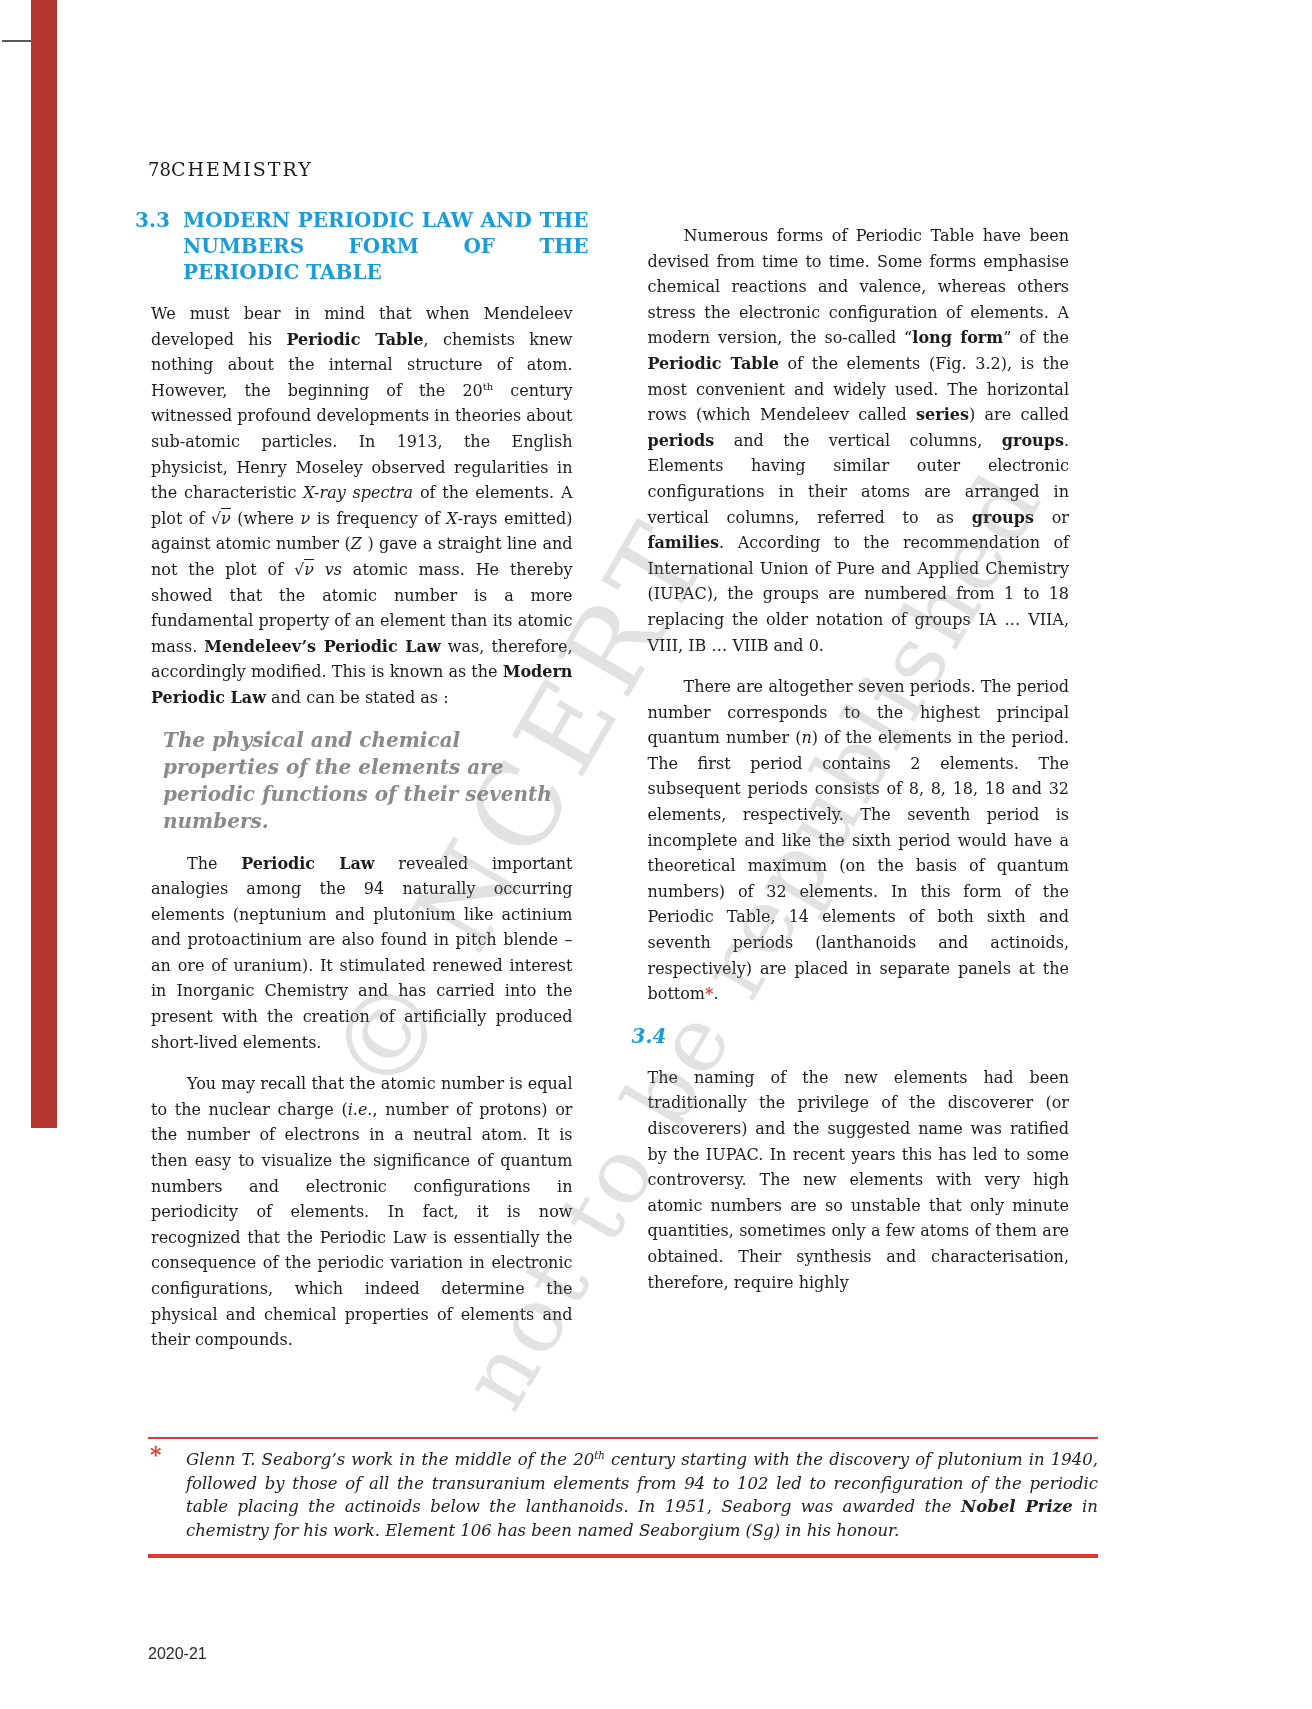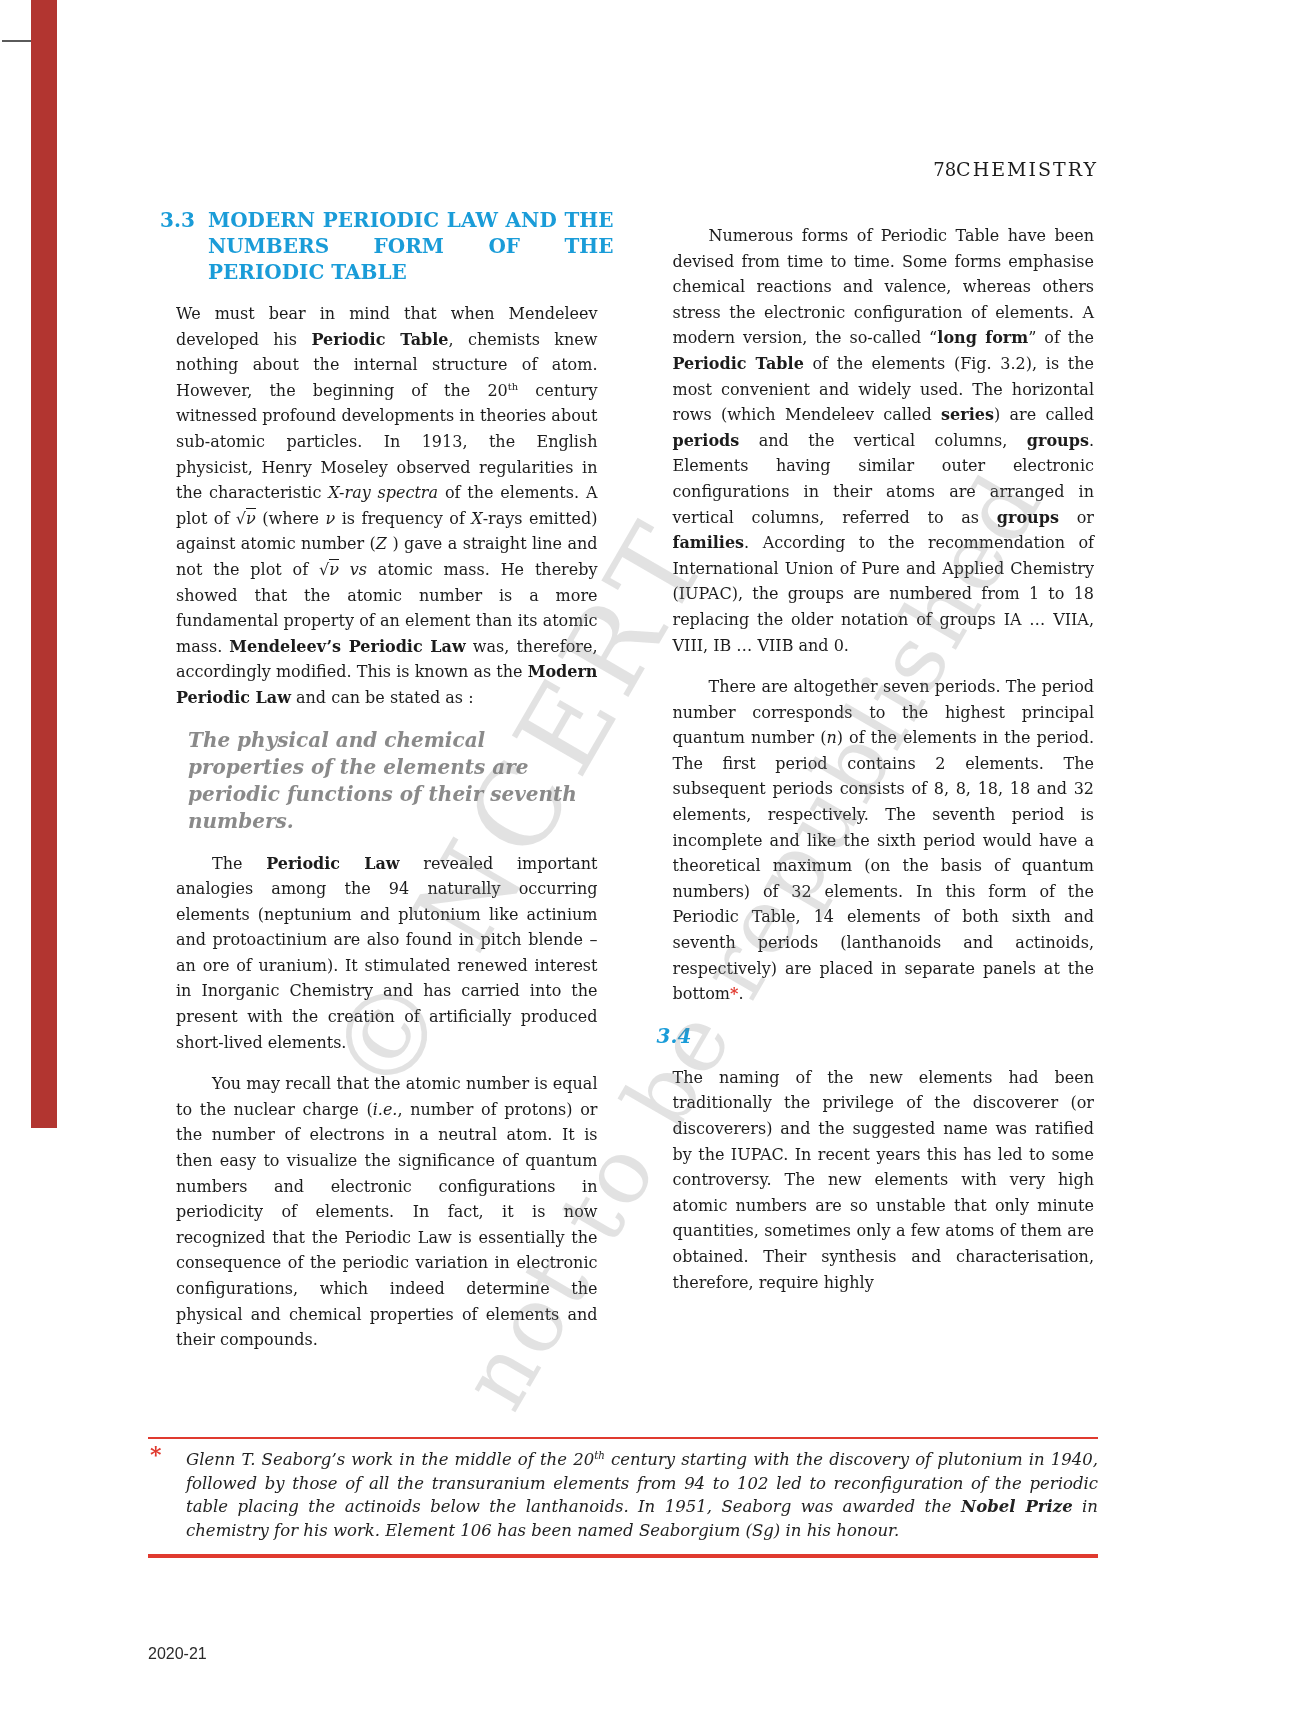--- a/index.html
+++ b/index.html
@@ -19,26 +19,26 @@
   
   .watermark{
     position:absolute;left:110px;top:290px;width:1040px;height:1160px;
     display:flex;flex-direction:column;align-items:center;justify-content:center;
     transform:rotate(-60deg);
     opacity:0.22;color:#7e7e7e;pointer-events:none;z-index:5;
   }
   .wm1{font-size:112px;letter-spacing:10px;white-space:nowrap;}
   .wm2{font-size:90px;letter-spacing:4px;white-space:nowrap;margin-top:150px;}
   
-  .hdr{position:absolute;left:148px;top:158px;width:950px;display:flex;justify-content:flex-end;align-items:baseline;z-index:2;}
+  .hdr{position:absolute;left:148px;top:158px;width:950px;display:flex;justify-content:flex-start;align-items:baseline;z-index:2;}
   .page-num{font-size:18px;}
   .hdr-right{font-size:19px;letter-spacing:2px;}
   
   .columns{
-    position:absolute;left:160px;top:207px;width:950px;height:1222px;
+    position:absolute;left:135px;top:207px;width:950px;height:1222px;
     display:flex;gap:43px;overflow:hidden;z-index:2;
   }
   .col{width:457px;}
   .body{
     margin:16px;font-size:16px;line-height:25.6px;text-align:justify;
     text-justify:inter-word;
   }
   .body.ind{text-indent:36px;}
   .heading{
     margin:0 0 10px 0;display:flex;font-weight:bold;color:#1a9cd8;

